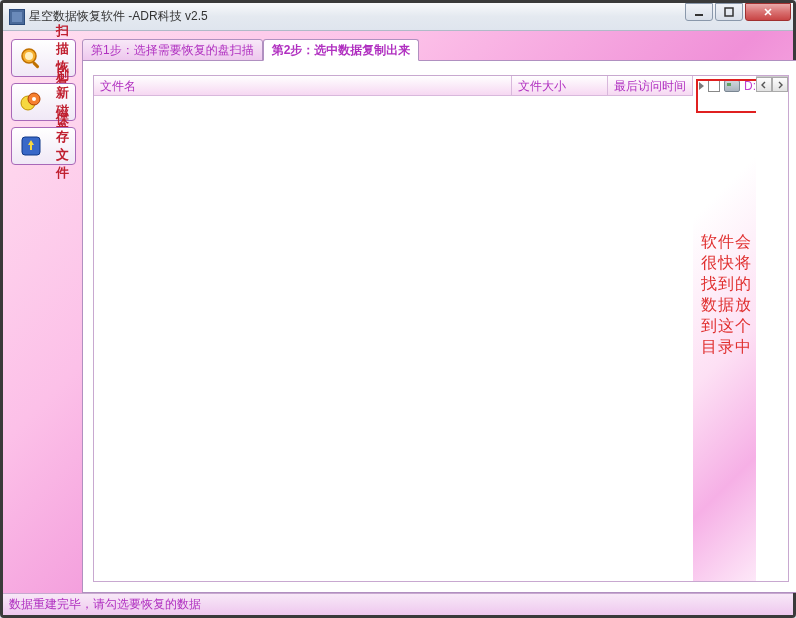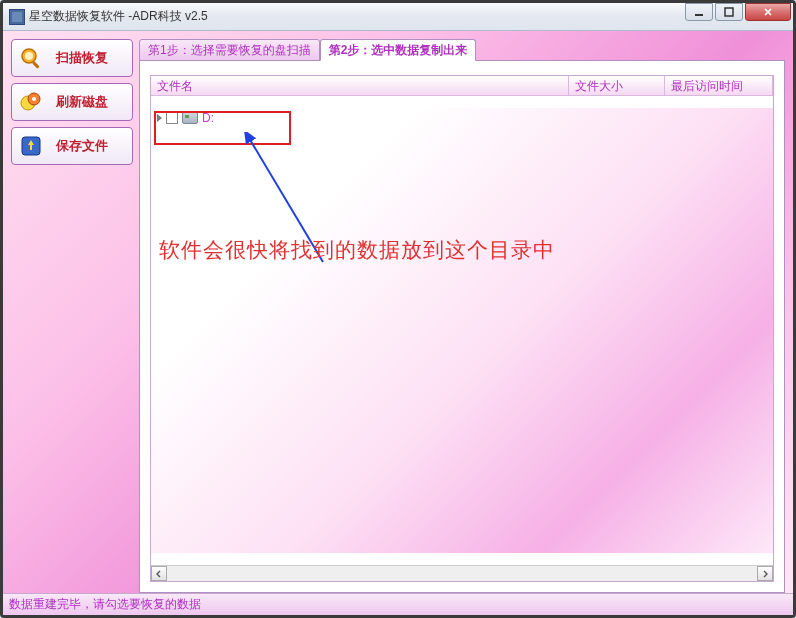--- a/index.html
+++ b/index.html
@@ -25,39 +25,39 @@
     .side-btn .icon-wrap { width: 26px; height: 26px; display: flex; align-items: center; justify-content: center; }
     .side-btn .lbl { color: #c02030; font-weight: bold; font-size: 13px; }
     
     .right-panel { flex: 1; display: flex; flex-direction: column; min-height: 0; }
     .tabs { height: 22px; display: flex; gap: 0; align-items: flex-end; }
     .tab { height: 22px; padding: 0 8px; border: 1px solid #b090c0; background: linear-gradient(to bottom, #f8e8f8, #eec8ee); color: #b030c0; display: flex; align-items: center; border-radius: 3px 3px 0 0; cursor: default; }
     .tab.active { background: #fff; border-bottom: 1px solid #fff; position: relative; z-index: 2; font-weight: bold; }
     
     .tab-body { flex: 1; border: 1px solid #b090c0; background: #fff; margin-top: -1px; padding: 14px 10px 10px 10px; display: flex; flex-direction: column; min-height: 0; }
     
-    .grid-wrap { flex: 1; border: 1px solid #c8a8d0; display: flex; flex-direction: column; min-height: 0; position: relative; background: #fff; gap: 12px; }
+    .grid-wrap { flex: 1; border: 1px solid #c8a8d0; display: flex; flex-direction: row; min-height: 0; position: relative; background: #fff; }
     .grid-header { height: 20px; display: flex; background: linear-gradient(to bottom, #ffffff, #f6d8f2); border-bottom: 1px solid #d8b8dc; }
     .gh-cell { border-right: 1px solid #d8b8dc; padding: 2px 6px; color: #b030c0; font-size: 12px; white-space: nowrap; overflow: hidden; }
     .gh-name { flex: 0 0 418px; }
     .gh-size { flex: 0 0 96px; font-family: Liberation Serif, serif; }
     .gh-time { flex: 1; }
     
     .grid-body { flex: 1; background: linear-gradient(135deg, #ffffff 0%, #ffffff 25%, #fde0f4 55%, #f6b0e6 78%, #fde8f8 100%); position: relative; overflow: hidden; }
     
     .tree-row { height: 20px; display: flex; align-items: center; padding-left: 6px; gap: 4px; }
     .tri { width: 0; height: 0; border-top: 4px solid transparent; border-bottom: 4px solid transparent; border-left: 5px solid #7a7a7a; }
     .chk { width: 12px; height: 12px; border: 1px solid #888; background: #fff; }
     .drive-icon { width: 16px; height: 12px; background: linear-gradient(to bottom, #cfd6dd, #aab4bf); border: 1px solid #7a8692; border-radius: 2px; position: relative; }
     .drive-icon::before { content: ""; position: absolute; left: 2px; top: 2px; width: 4px; height: 3px; background: #5fa05f; }
     .drive-label { color: #c040d0; }
     
     .red-box { position: absolute; left: 3px; top: 3px; width: 137px; height: 34px; border: 2px solid #e02020; pointer-events: none; }
     .arrow-svg { position: absolute; left: 92px; top: 24px; pointer-events: none; }
-    .annot-text { position: absolute; left: 8px; top: 128px; color: #e03030; font-size: 21px; letter-spacing: 1px; pointer-events: none; font-family: Liberation Mono, monospace; }
+    .annot-text { position: absolute; left: 8px; top: 156px; color: #e03030; font-size: 16px; letter-spacing: 1px; pointer-events: none; font-family: Liberation Mono, monospace; }
     
     .hscroll { height: 16px; background: #f0f0f0; border-top: 1px solid #ccc; display: flex; }
     .sb-btn { width: 16px; height: 15px; background: linear-gradient(to bottom, #fdfdfd, #e2e2e2); border: 1px solid #aaa; display: flex; align-items: center; justify-content: center; cursor: default; }
     .sb-track { flex: 1; background: #efefef; }
     
     .statusbar { height: 22px; border-top: 1px solid #c8a8d0; background: linear-gradient(to bottom, #f8e8f8, #eec8ee); display: flex; align-items: center; padding: 0 6px; color: #b030c0; }
     
     .outer-border { border: 3px solid #3a3a3a; border-radius: 4px; }
   </style>
 </head>

